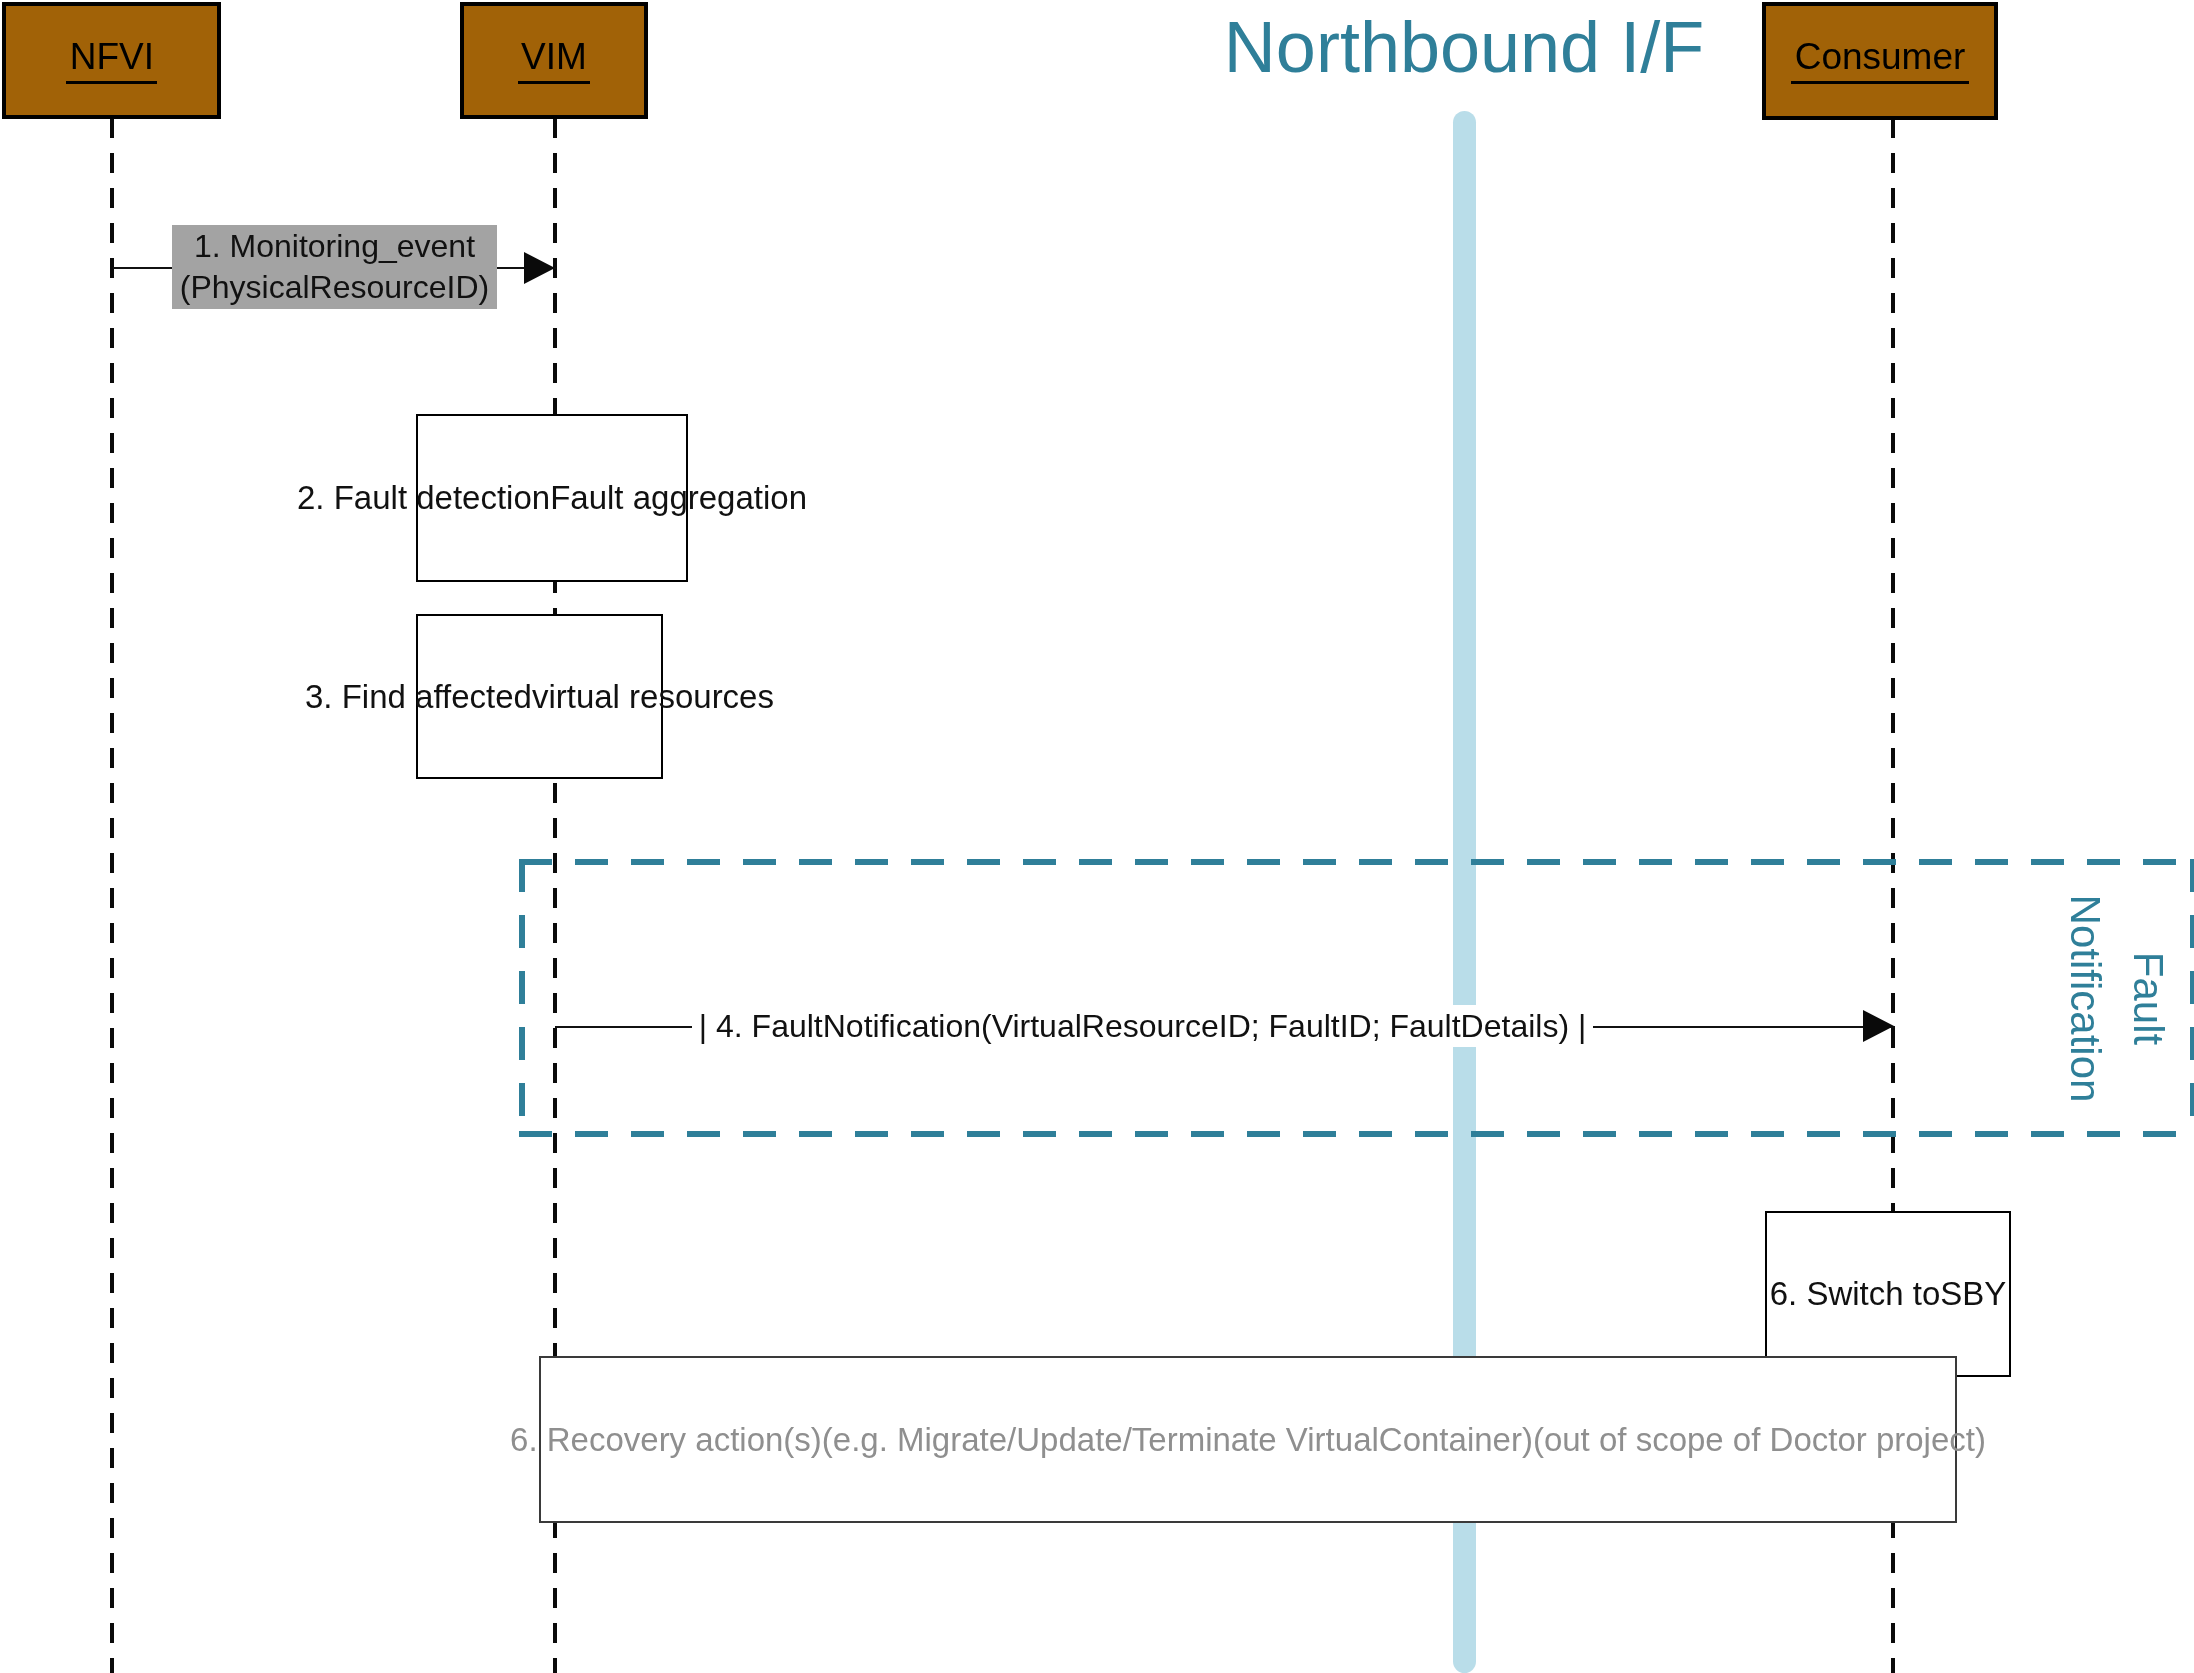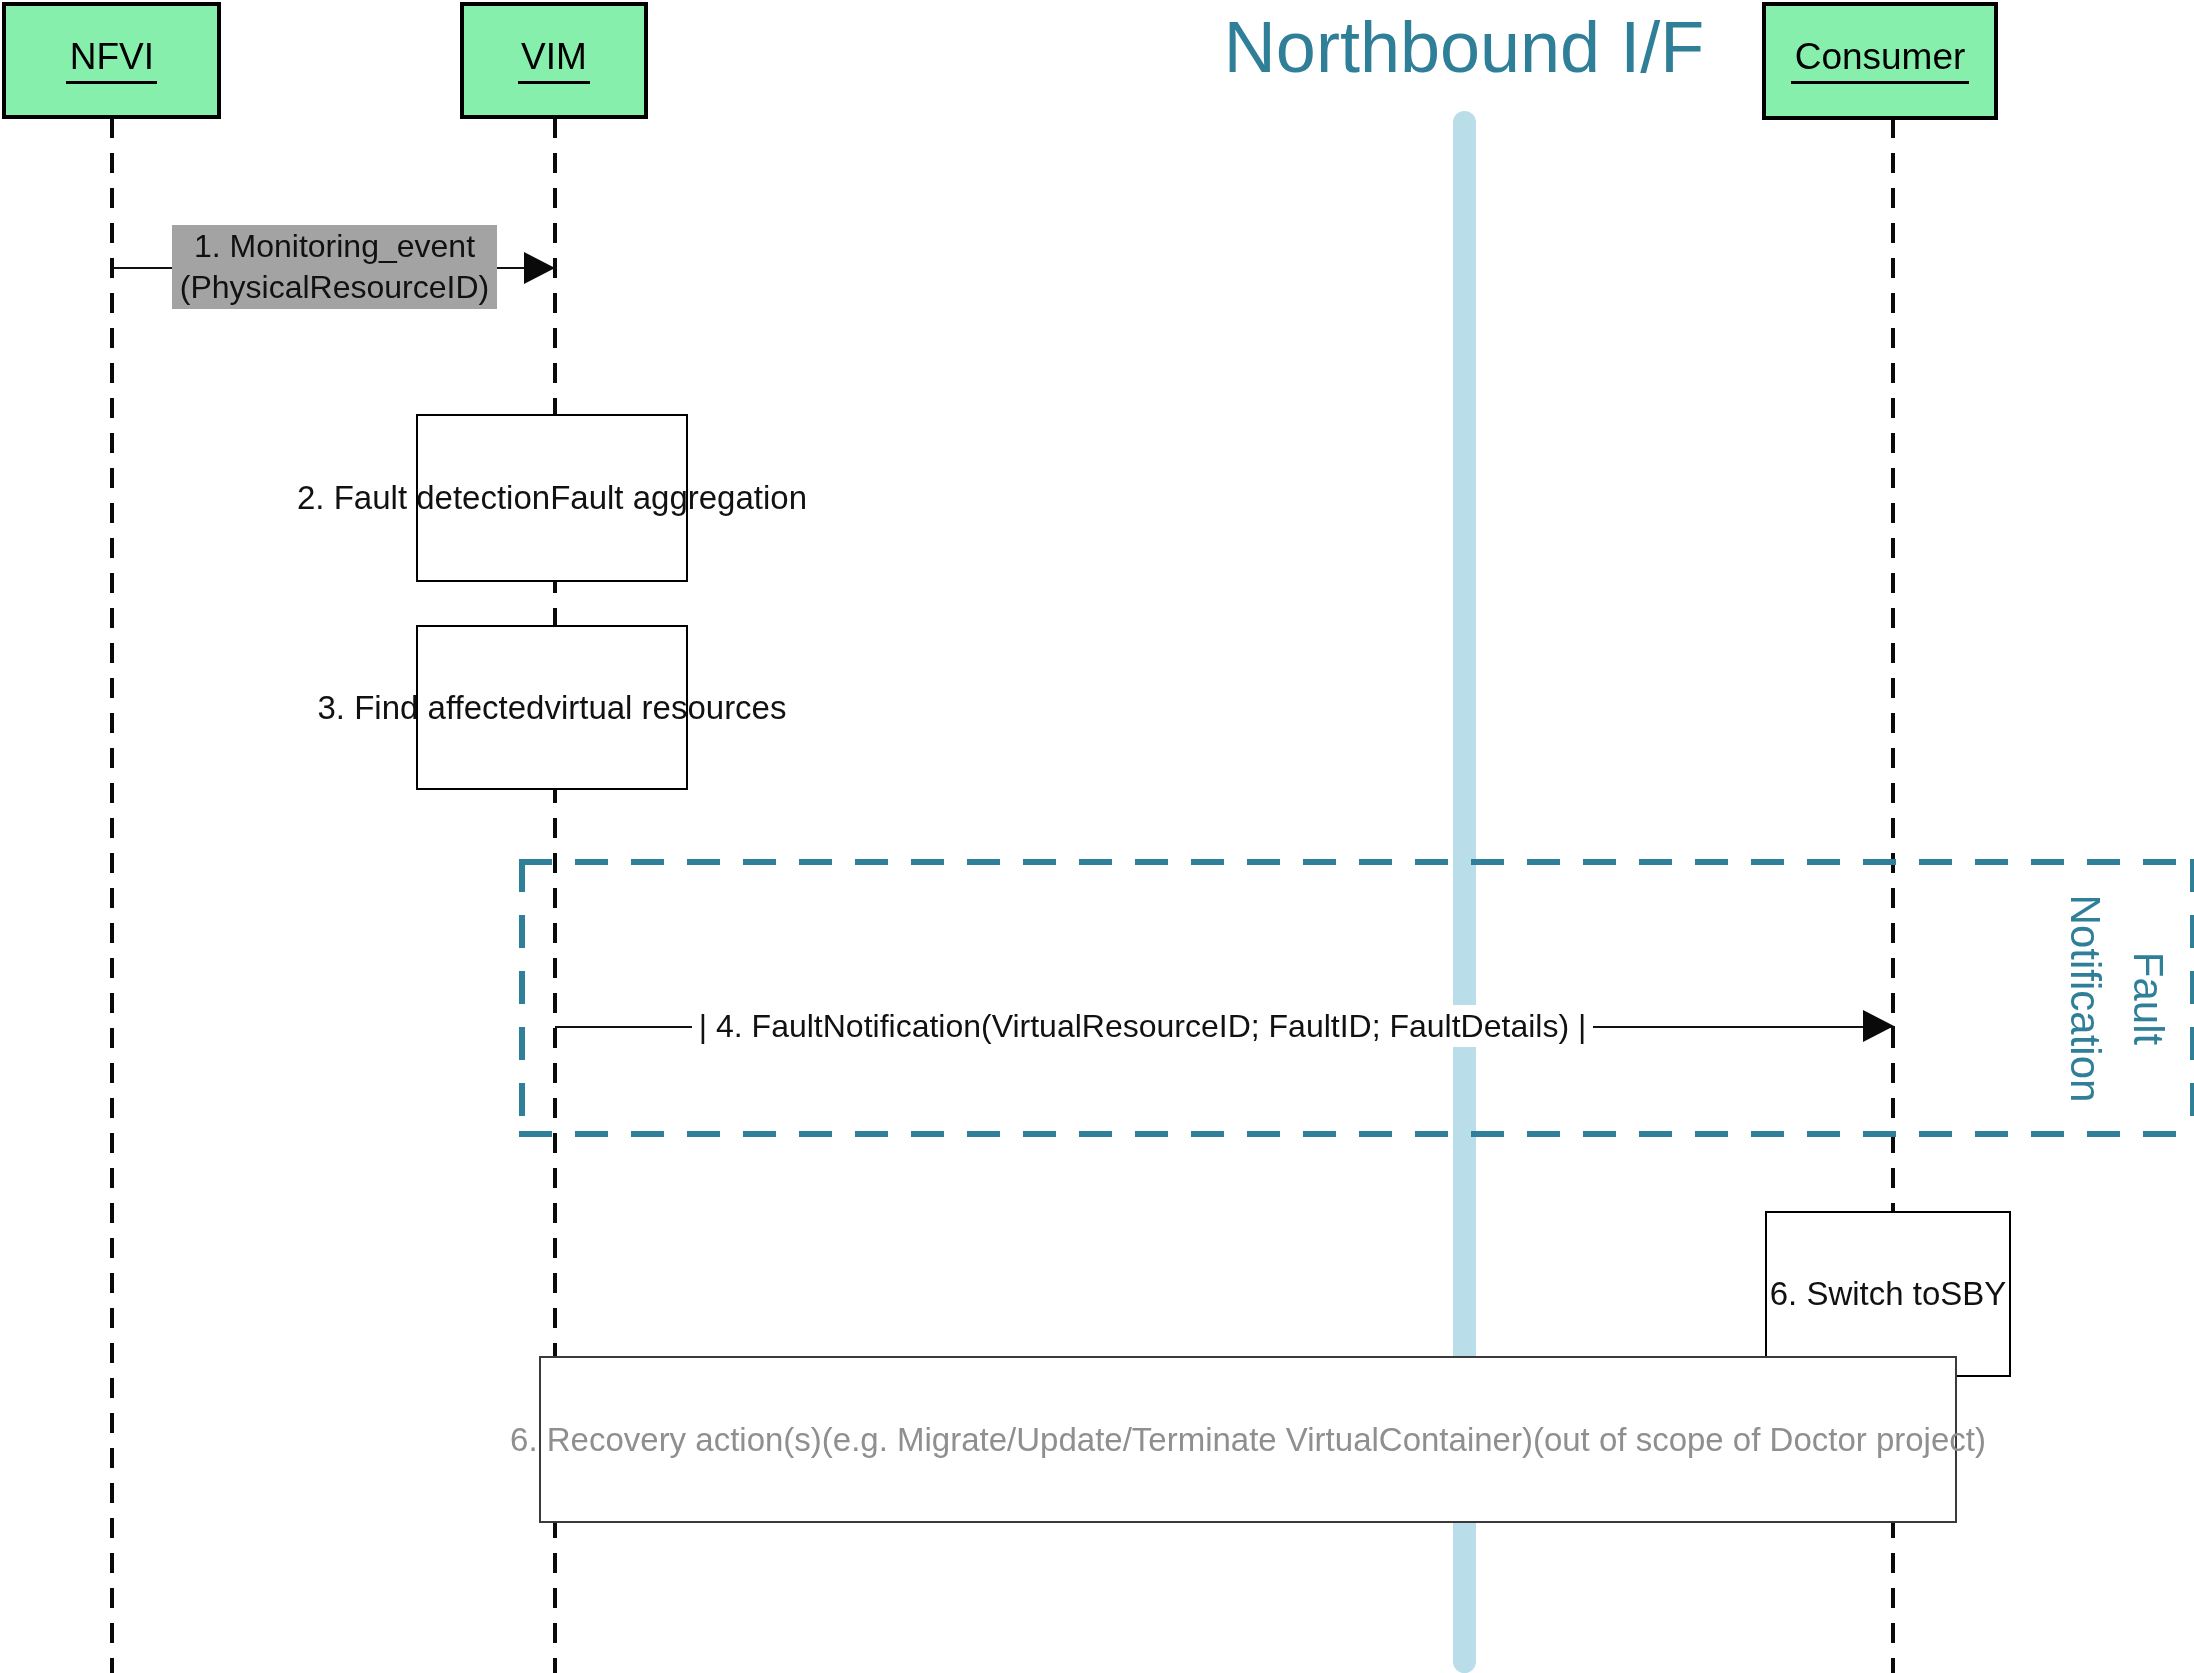--- a/index.html
+++ b/index.html
@@ -4,21 +4,21 @@
 <style>
   html,body{margin:0;padding:0;background:#fff;}
   .canvas{
     position:relative;width:2194px;height:1674px;background:#ffffff;
     font-family:"Liberation Sans", sans-serif;overflow:hidden;
   }
   .canvas *{box-sizing:border-box;}
 
   
   .actor-box{
-    position:absolute;background:#86efac;border:4.5px solid #000;
+    position:absolute;background:#a16207;border:4.5px solid #000;
     display:flex;align-items:center;justify-content:center;z-index:4;
   }
   .actor-label{
     font-size:37px;color:#000;white-space:nowrap;
     border-bottom:3.9px solid #000;padding:0 3.4px 3.4px 3.4px;line-height:1.1;
   }
   #actor-nfvi{left:2.3px;top:2.3px;width:219px;height:117px;}
   #actor-vim{left:460px;top:1.7px;width:188px;height:117px;}
   #actor-consumer{left:1762px;top:1.7px;width:236px;height:118px;}
 
@@ -59,21 +59,21 @@
     font-size:42px;line-height:63px;text-align:center;white-space:nowrap;
   }
 
   
   .pbox{
     position:absolute;background:#fff;border:2.8px solid #000;z-index:4;
     display:flex;flex-direction:row;align-items:center;justify-content:center;
     font-size:33px;line-height:54px;color:#111;text-align:center;white-space:nowrap;
   }
   #pbox-2{left:416px;top:414px;width:272px;height:168px;}
-  #pbox-3{left:416px;top:614px;width:272px;height:165px;margin-top:11px;}
+  #pbox-3{left:416px;top:614px;width:247px;height:165px;}
   #pbox-5{left:1765px;top:1211px;width:246px;height:166px;}
   #pbox-6{
     left:539px;top:1356px;width:1418px;height:167px;
     border:2.3px solid #3a3a3a;line-height:51px;
   }
 
   
   .msg-line{position:absolute;height:2.3px;background:#111;z-index:5;}
   #msg1-line{left:113px;top:267px;width:443px;}
   #msg4-line{left:555px;top:1026px;width:1340px;}

